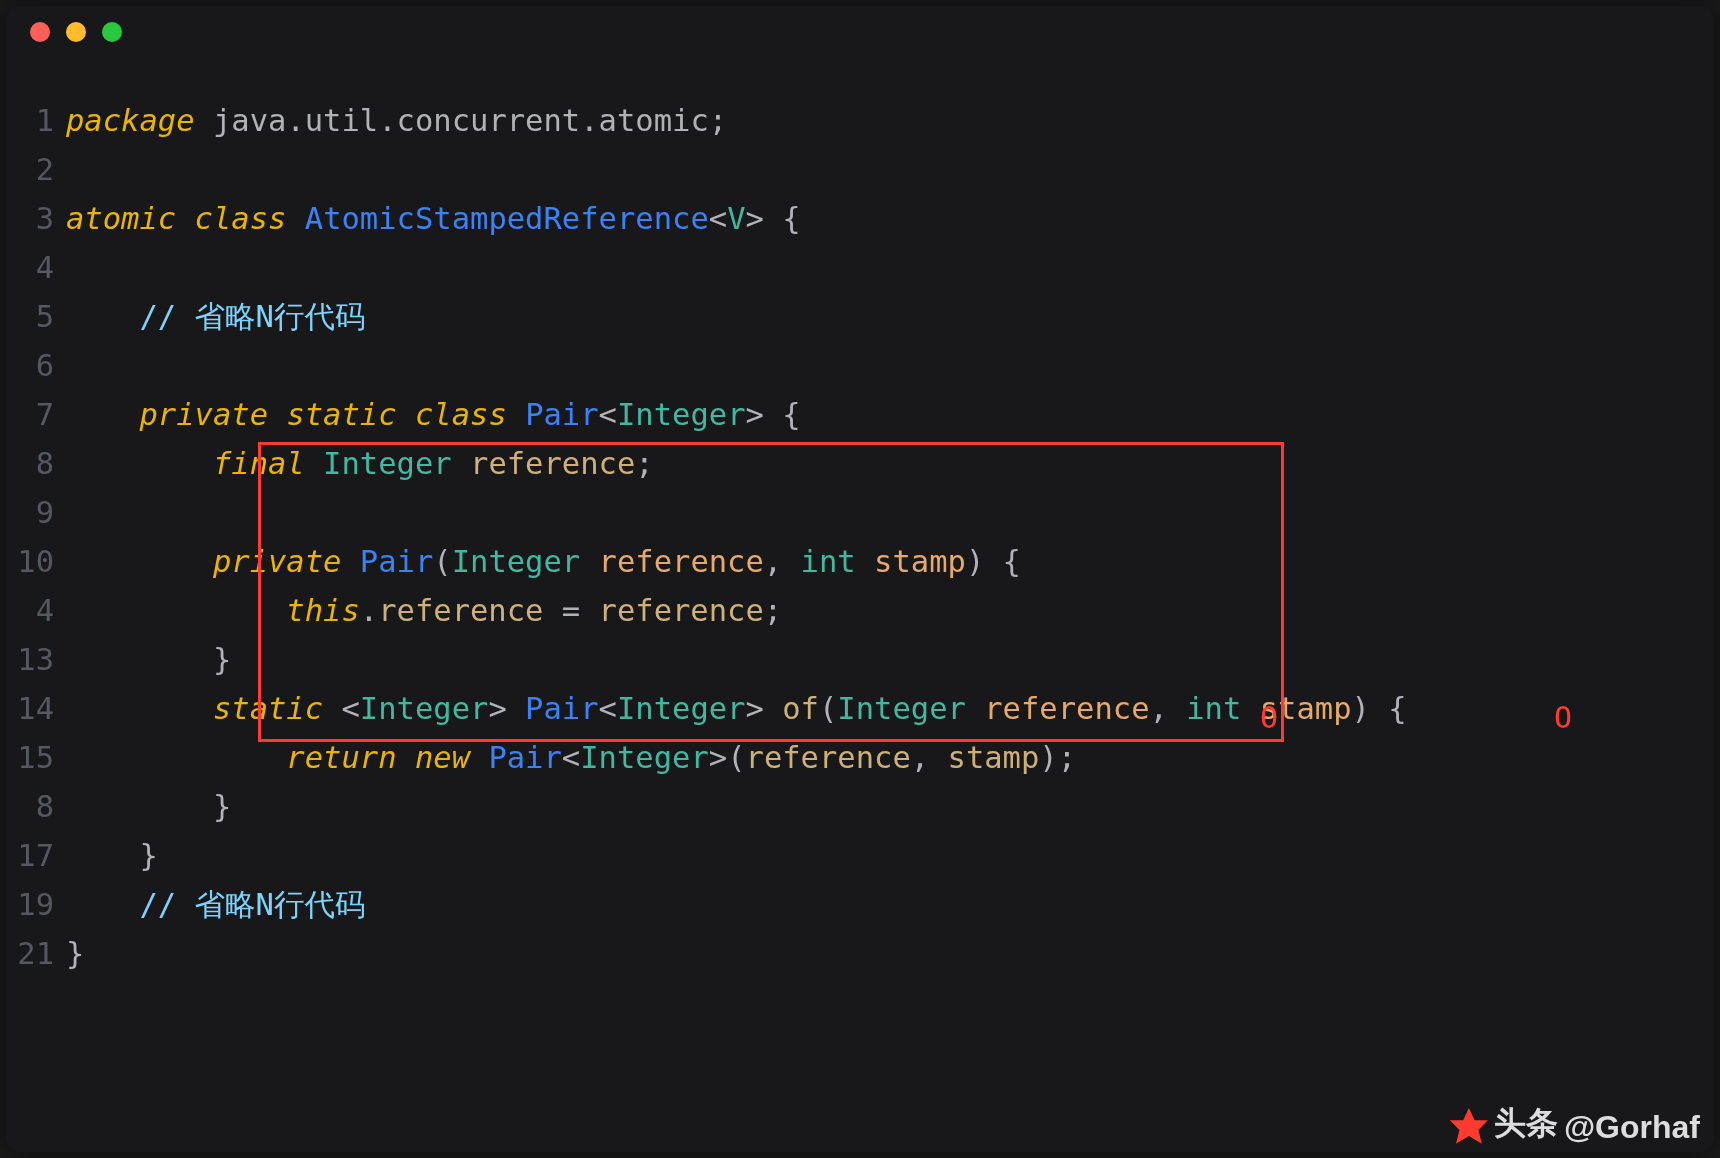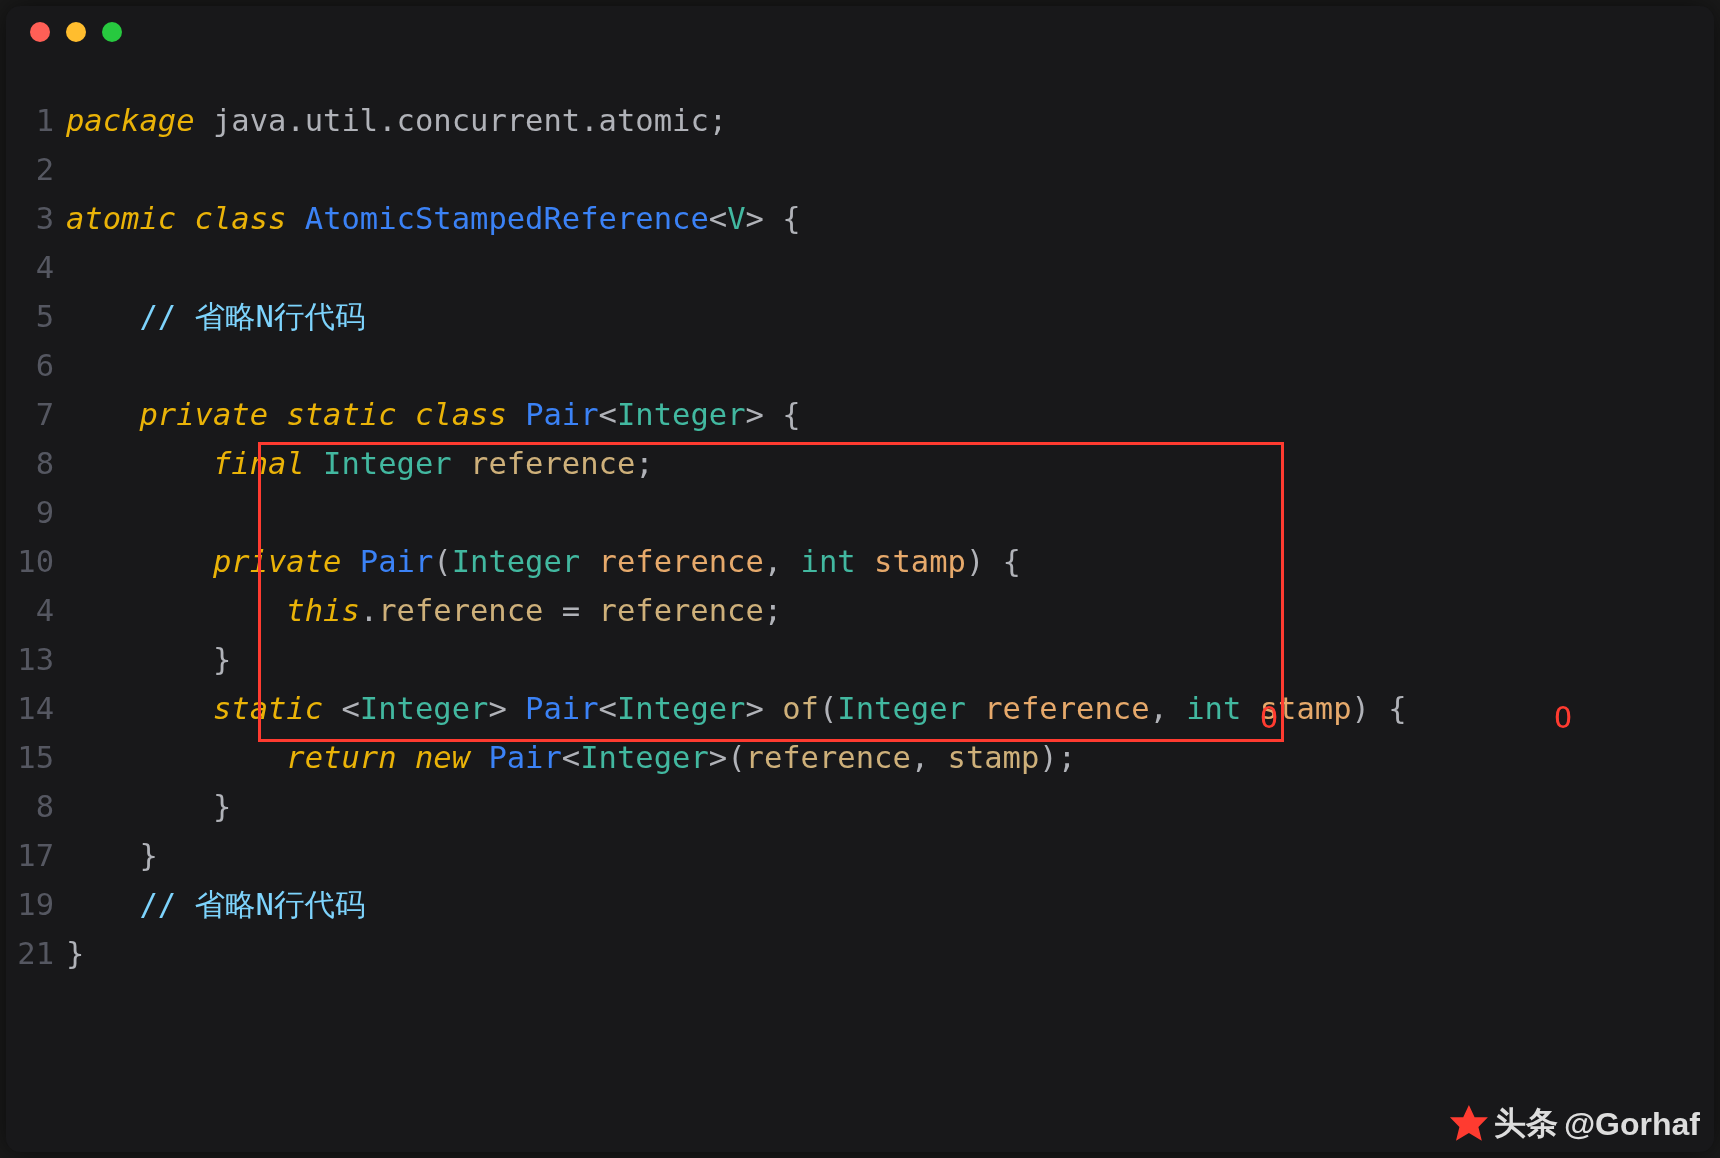--- a/index.html
+++ b/index.html
@@ -80,21 +80,21 @@
     }
     .watermark {
       position: absolute;
       right: 20px;
       bottom: 12px;
       color: #ddd;
       font-family: -apple-system, "PingFang SC", sans-serif;
       font-size: 32px;
       font-weight: 600;
       display: flex;
-      align-items: center;
+      align-items: flex-end;
       gap: 6px;
     }
     .wm-icon {
       width: 38px; height: 38px;
       background:#ff3b30;
       clip-path: polygon(50% 0, 65% 32%, 100% 32%, 75% 58%, 84% 94%, 50% 74%, 16% 94%, 25% 58%, 0 32%, 35% 32%);
     }
   </style>
 </head>
 <body>

